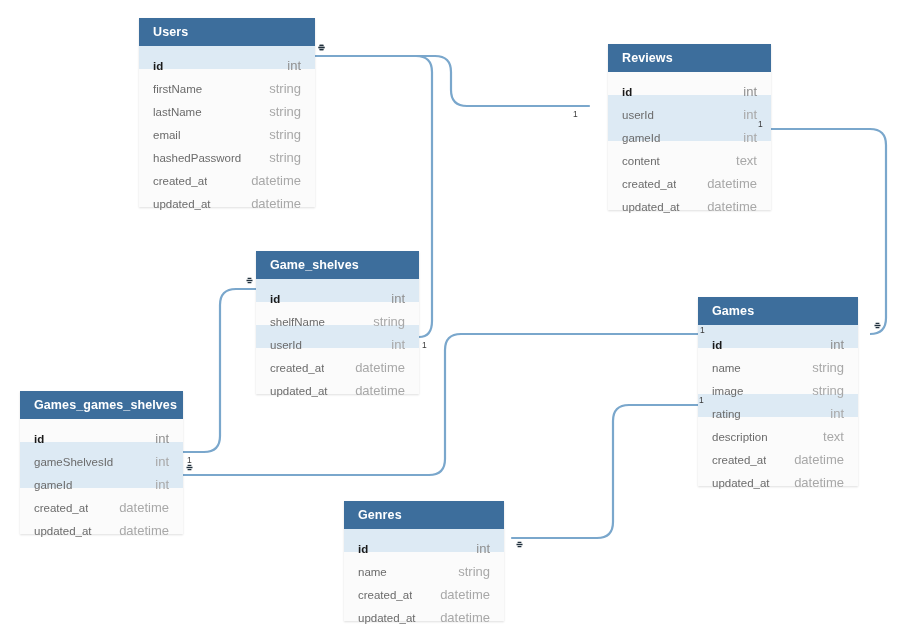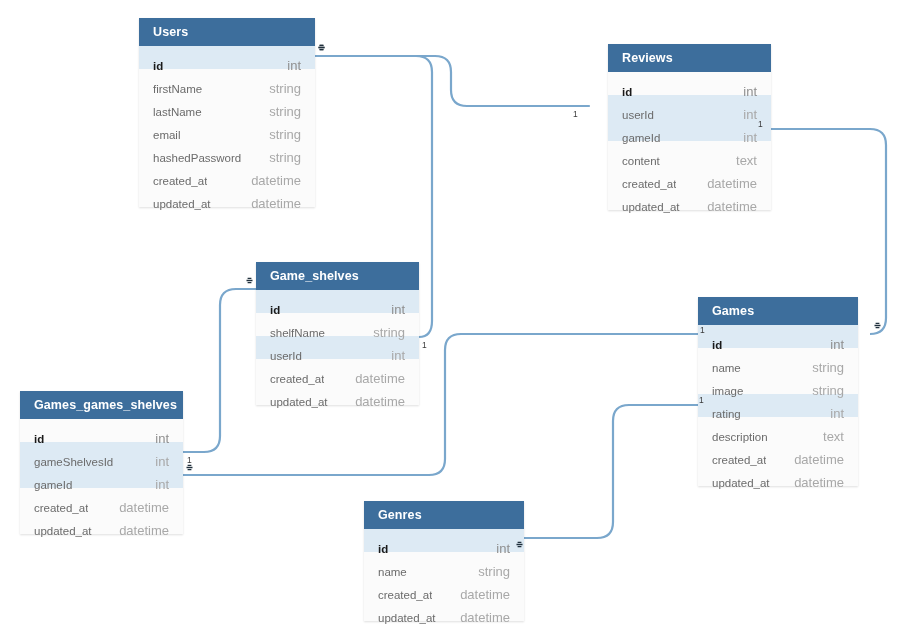--- a/index.html
+++ b/index.html
@@ -150,21 +150,21 @@
           <div class="row">
             <span class="fname">created_at</span>
             <span class="ftype">datetime</span>
           </div>
           <div class="row">
             <span class="fname">updated_at</span>
             <span class="ftype">datetime</span>
           </div>
         </div>
       </div>
-      <div class="entity" style="left: 256px; top: 262px; width: 163px;">
+      <div class="entity" style="left: 256px; top: 251px; width: 163px;">
         <div class="entity-header">Game_shelves</div>
         <div class="rows">
           <div class="row hl pk">
             <span class="fname">id</span>
             <span class="ftype">int</span>
           </div>
           <div class="row">
             <span class="fname">shelfName</span>
             <span class="ftype">string</span>
           </div>
@@ -233,21 +233,21 @@
           <div class="row">
             <span class="fname">created_at</span>
             <span class="ftype">datetime</span>
           </div>
           <div class="row">
             <span class="fname">updated_at</span>
             <span class="ftype">datetime</span>
           </div>
         </div>
       </div>
-      <div class="entity" style="left: 364px; top: 501px; width: 160px;">
+      <div class="entity" style="left: 344px; top: 501px; width: 160px;">
         <div class="entity-header">Genres</div>
         <div class="rows">
           <div class="row hl pk">
             <span class="fname">id</span>
             <span class="ftype">int</span>
           </div>
           <div class="row">
             <span class="fname">name</span>
             <span class="ftype">string</span>
           </div>

